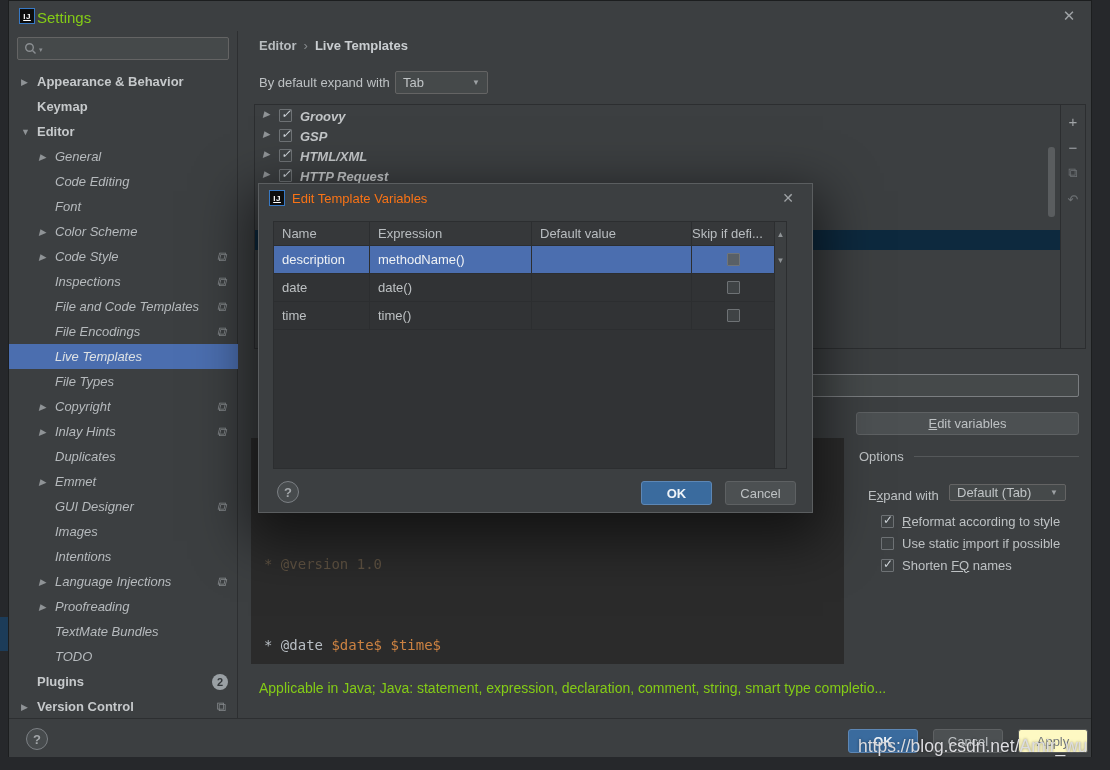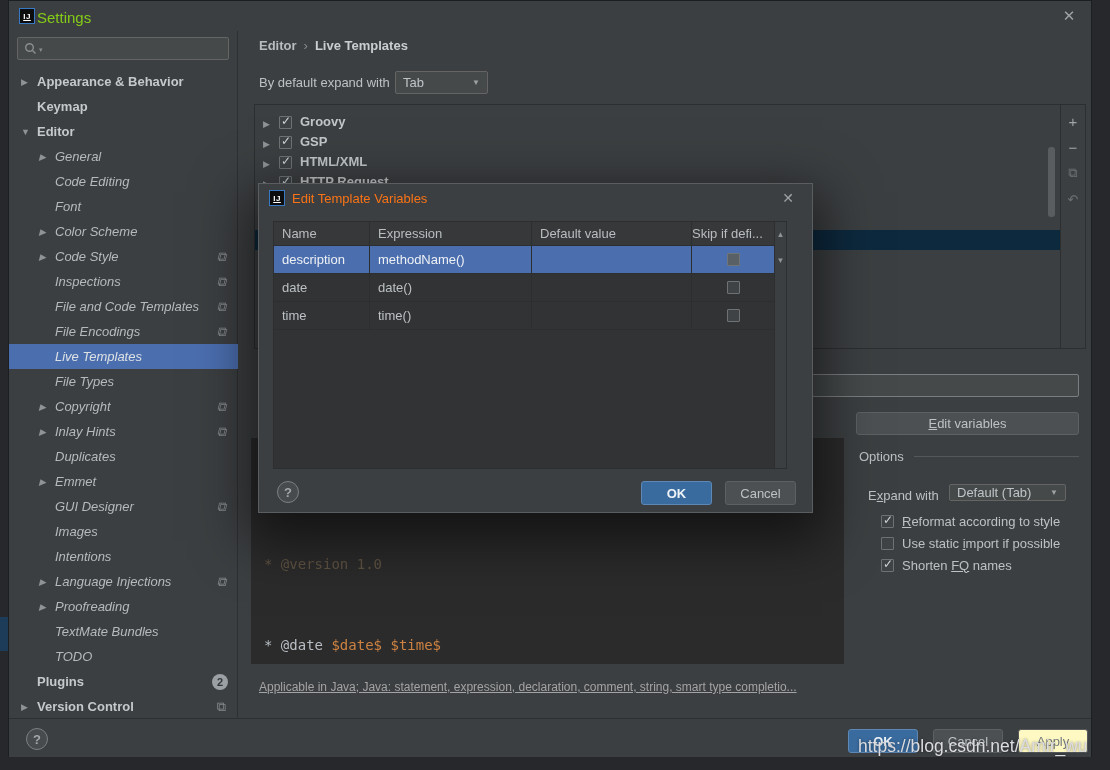--- a/index.html
+++ b/index.html
@@ -75,21 +75,21 @@
   .field-label { position:absolute; color:#bdc1c3; }
   .combo {
     position:absolute; background:#45494a; border:1px solid #646464; border-radius:2px;
     display:flex; align-items:center; padding:0 7px; color:#c0c4c6;
   }
   .combo .caret { margin-left:auto; font-size:8px; color:#9da1a4; padding-left:6px; }
   .tpanel {
     position:absolute; left:245px; top:103px; width:807px; height:245px;
     background:#3c3f41; border:1px solid #2c2e30;
   }
-  .trow { position:absolute; left:0; width:100%; height:20px; display:flex; align-items:flex-end; padding-left:8px; }
+  .trow { position:absolute; left:0; width:100%; height:20px; display:flex; align-items:flex-start; padding-left:8px;font-style:italic; }
   .trow .tw { width:16px; font-size:9px; color:#8f9396; flex:none; }
   .trow .tw::before { content:"▶"; }
   .trow .tlabel { font-weight:bold; color:#c3c6c8; margin-left:8px; }
   .navy-row { position:absolute; left:0; top:125px; width:100%; height:20px; background:#0d293e; }
   .vscroll-thumb { position:absolute; right:5px; top:42px; width:7px; height:70px; background:#5a5d5f; border-radius:3px; }
   .list-toolbar {
     position:absolute; left:1052px; top:103px; width:25px; height:245px;
     background:#3c3f41; border:1px solid #2c2e30; border-left:none;
     display:flex; flex-direction:column; align-items:center; padding-top:6px; gap:6px;
   }
@@ -106,21 +106,21 @@
   .text-input { position:absolute; background:#45494a; border:1px solid #7b7e81; border-radius:2px; }
   .opt-line { position:absolute; height:1px; background:#55585a; }
   .opt-cb-row { position:absolute; display:flex; align-items:center; gap:8px; height:18px; color:#bdc1c3; }
   .mn u { text-decoration:underline; }
   
   .editor { position:absolute; left:242px; top:437px; width:593px; height:226px; background:#2b2b2b; }
   .code { position:absolute; left:13px; top:59px; font-family:"DejaVu Sans Mono", monospace; font-size:14px; line-height:27px; white-space:pre; }
   .code .plain { color:#b8bec4; }
   .code .var { color:#cc8242; }
   .code .dimline { opacity:0.55; color:#8a7355; }
-  .note { position:absolute; left:250px; top:679px; font-size:12px; color:#a3a3a3;text-decoration:underline; }
+  .note { position:absolute; left:250px; top:679px; font-size:14px; color:#84cc16; }
   
   .dialog {
     position:absolute; left:258px; top:183px; width:555px; height:330px;
     background:#3c3f41; border:1px solid #5b5e60;
     box-shadow:0 18px 50px 10px rgba(0,0,0,0.55);
   }
   .dialog .logo { left:10px; top:6px; }
   .dlg-title { position:absolute; left:33px; top:7px; color:#f97316; }
   .dlg-close { position:absolute; right:14px; top:4px; width:20px; height:20px; color:#9fa3a6; font-size:14px; display:flex; align-items:center; justify-content:center; }
   .vtable { position:absolute; left:14px; top:37px; width:514px; height:248px; border:1px solid #2c2e30; display:flex; }

